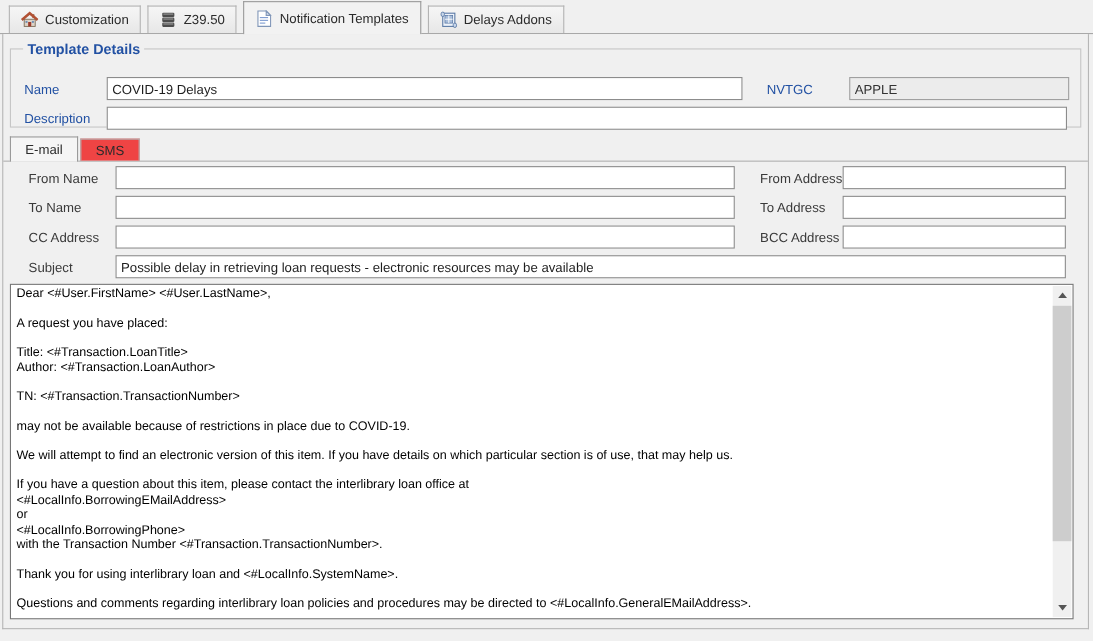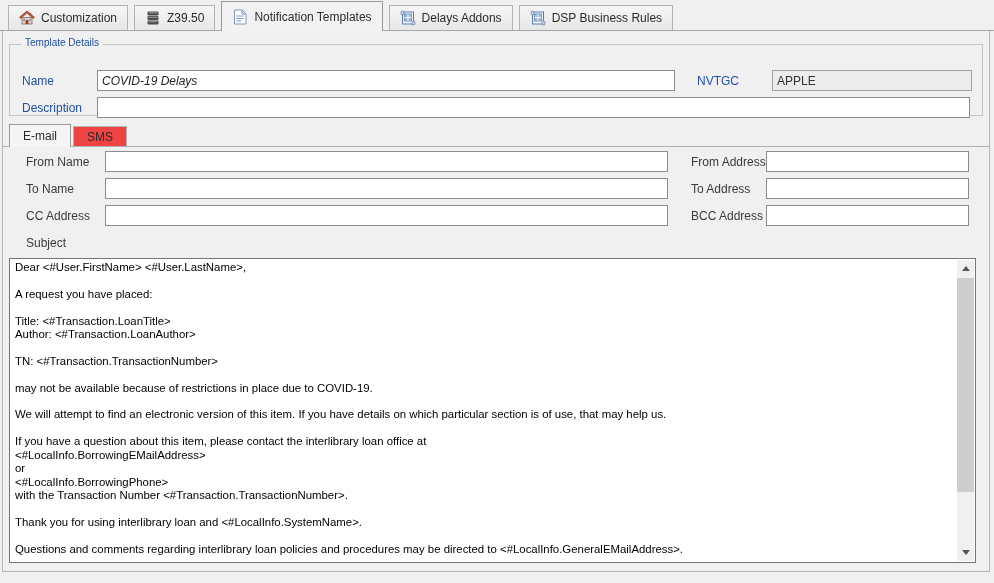--- a/index.html
+++ b/index.html
@@ -14,27 +14,27 @@
        font-size:12px;color:#2b2b2b;position:relative;z-index:1;cursor:default;white-space:nowrap;}
   .tab.active{height:30px;margin-bottom:0;background:#f2f2f2;border:1px solid #9a9a9a;border-bottom:none;z-index:3;}
   .tab .icon{display:inline-flex;width:16px;height:16px;align-items:center;justify-content:center;}
 
   
   .tab-page{position:absolute;top:31px;left:2px;width:988px;height:541px;background:#f0f0f0;
             border:1px solid #b6b6b6;border-top:none;}
 
   
   .groupbox{position:absolute;top:13px;left:6px;width:974px;height:72px;border:1px solid #c6c6c6;}
-  .group-legend{position:absolute;top:-8px;left:11px;background:#f0f0f0;padding:0 4px;font-size:10px;color:#2251a3;}
+  .group-legend{position:absolute;top:-8px;left:11px;background:#f0f0f0;padding:0 4px;font-size:13px;color:#2251a3;font-weight:bold;}
   .g-row{position:absolute;left:12px;right:12px;height:39px;display:flex;align-items:center;}
   .g-row1{top:16px;}
   .g-row2{top:43px;}
   .blue-label{color:#2251a3;font-size:12px;flex:0 0 75px;}
   .txt{height:21px;border:1px solid #8c8c8c;background:#fff;font-size:12px;padding:0 4px;color:#1e1e1e;outline:none;}
-  .name-input{flex:0 0 578px;font-style:italic;}
+  .name-input{flex:0 0 578px;}
   .nvtgc-label{margin-left:22px;}
   .nvtgc-input{flex:0 0 200px;background:#ececec;border-color:#a0a0a0;color:#333;}
   .desc-input{flex:1 1 auto;}
 
   
   .subtabstrip{position:absolute;top:93px;left:0;right:0;height:23px;display:flex;align-items:flex-end;padding-left:6px;}
   .subtabline{position:absolute;left:0;right:0;bottom:0;height:1px;background:#b0b0b0;}
   .subtab{padding:0 13px;height:20px;display:flex;align-items:center;margin-right:2px;margin-bottom:1px;
           background:#ef4444;border:1px solid #b3b3b3;border-bottom:none;font-size:12px;color:#2b2b2b;position:relative;z-index:1;}
   .subtab.active{height:23px;margin-bottom:0;background:#f5f5f5;border-color:#9a9a9a;z-index:2;}
@@ -109,32 +109,20 @@
         <svg width="16" height="16" viewBox="0 0 16 16">
           <rect x="2.5" y="2" width="11" height="12" fill="#eef3fa" stroke="#5b7aa6" stroke-width="1"></rect>
           <rect x="4.5" y="4" width="7" height="7" fill="#a9bedb" stroke="#5b7aa6" stroke-width="0.7"></rect>
           <path d="M4.5 7.5 h7 M8 4 v7" stroke="#ffffff" stroke-width="0.8"></path>
           <rect x="1" y="1" width="3" height="4" rx="1.5" fill="#c7d6ea" stroke="#5b7aa6" stroke-width="0.8"></rect>
           <rect x="12" y="11" width="3" height="4" rx="1.5" fill="#c7d6ea" stroke="#5b7aa6" stroke-width="0.8"></rect>
         </svg>
       </span>
       <span class="tab-label">Delays Addons</span>
     </div>
-    <div class="tab">
-      <span class="icon">
-        <svg width="16" height="16" viewBox="0 0 16 16">
-          <rect x="2.5" y="2" width="11" height="12" fill="#eef3fa" stroke="#5b7aa6" stroke-width="1"></rect>
-          <rect x="4.5" y="4" width="7" height="7" fill="#a9bedb" stroke="#5b7aa6" stroke-width="0.7"></rect>
-          <path d="M4.5 7.5 h7 M8 4 v7" stroke="#ffffff" stroke-width="0.8"></path>
-          <rect x="1" y="1" width="3" height="4" rx="1.5" fill="#c7d6ea" stroke="#5b7aa6" stroke-width="0.8"></rect>
-          <rect x="12" y="11" width="3" height="4" rx="1.5" fill="#c7d6ea" stroke="#5b7aa6" stroke-width="0.8"></rect>
-        </svg>
-      </span>
-      <span class="tab-label">DSP Business Rules</span>
-    </div>
     <div class="tabline"></div>
   </div>
 
   <div class="tab-page">
 
     <div class="groupbox">
       <span class="group-legend">Template Details</span>
       <div class="g-row g-row1">
         <span class="blue-label">Name</span>
         <input class="txt name-input" value="COVID-19 Delays" style="">
@@ -171,20 +159,21 @@
         <input class="txt f-input-right" value="" style="">
       </div>
       <div class="form-row">
         <span class="f-label">CC Address</span>
         <input class="txt f-input-left" value="" style="">
         <span class="f-label-right">BCC Address</span>
         <input class="txt f-input-right" value="" style="">
       </div>
       <div class="form-row">
         <span class="f-label">Subject</span>
+        <input class="txt subject-input" value="Possible delay in retrieving loan requests - electronic resources may be available" style="">
       </div>
     </div>
 
     <div class="body-area">
       <div class="body-text">Dear &lt;#User.FirstName&gt; &lt;#User.LastName&gt;,
 
 A request you have placed:
 
 Title: &lt;#Transaction.LoanTitle&gt;
 Author: &lt;#Transaction.LoanAuthor&gt;

